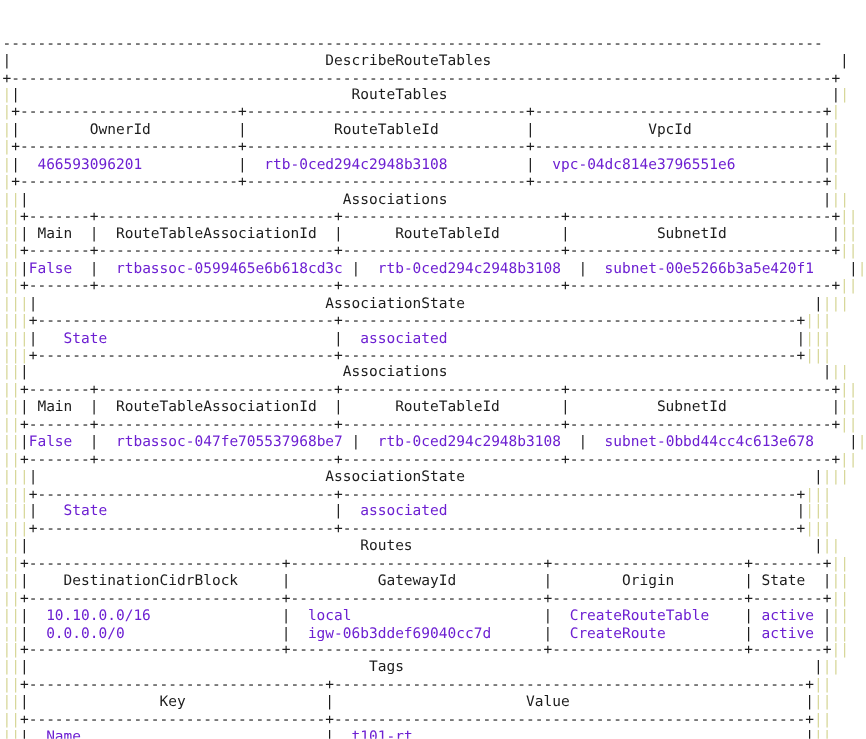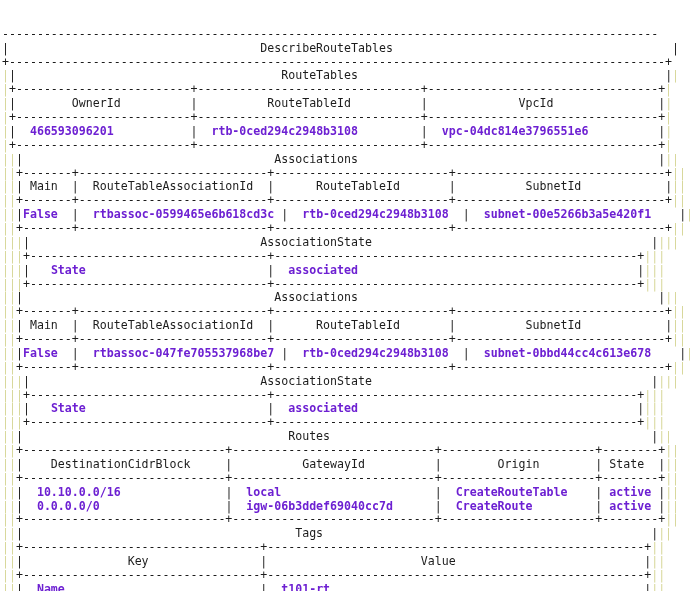--- a/index.html
+++ b/index.html
@@ -18,21 +18,21 @@
     letter-spacing:0px;
   }
   .ln{
     display:block;
     height:13.88px;
     padding-left:2px;
     white-space:pre;
   }
   
   .c-def{color:#1c1c1c;}
-  .c-val{color:#6d20d2;font-weight:bold;}
+  .c-val{color:#6d20d2;font-weight:normal;}
   .c-out{color:#d7d79a;}
   .clip-bottom{
     position:absolute;left:0;top:583px;
     width:693px;height:8px;
     overflow:hidden;
   }
 </style>
 </head>
 <body>
 

